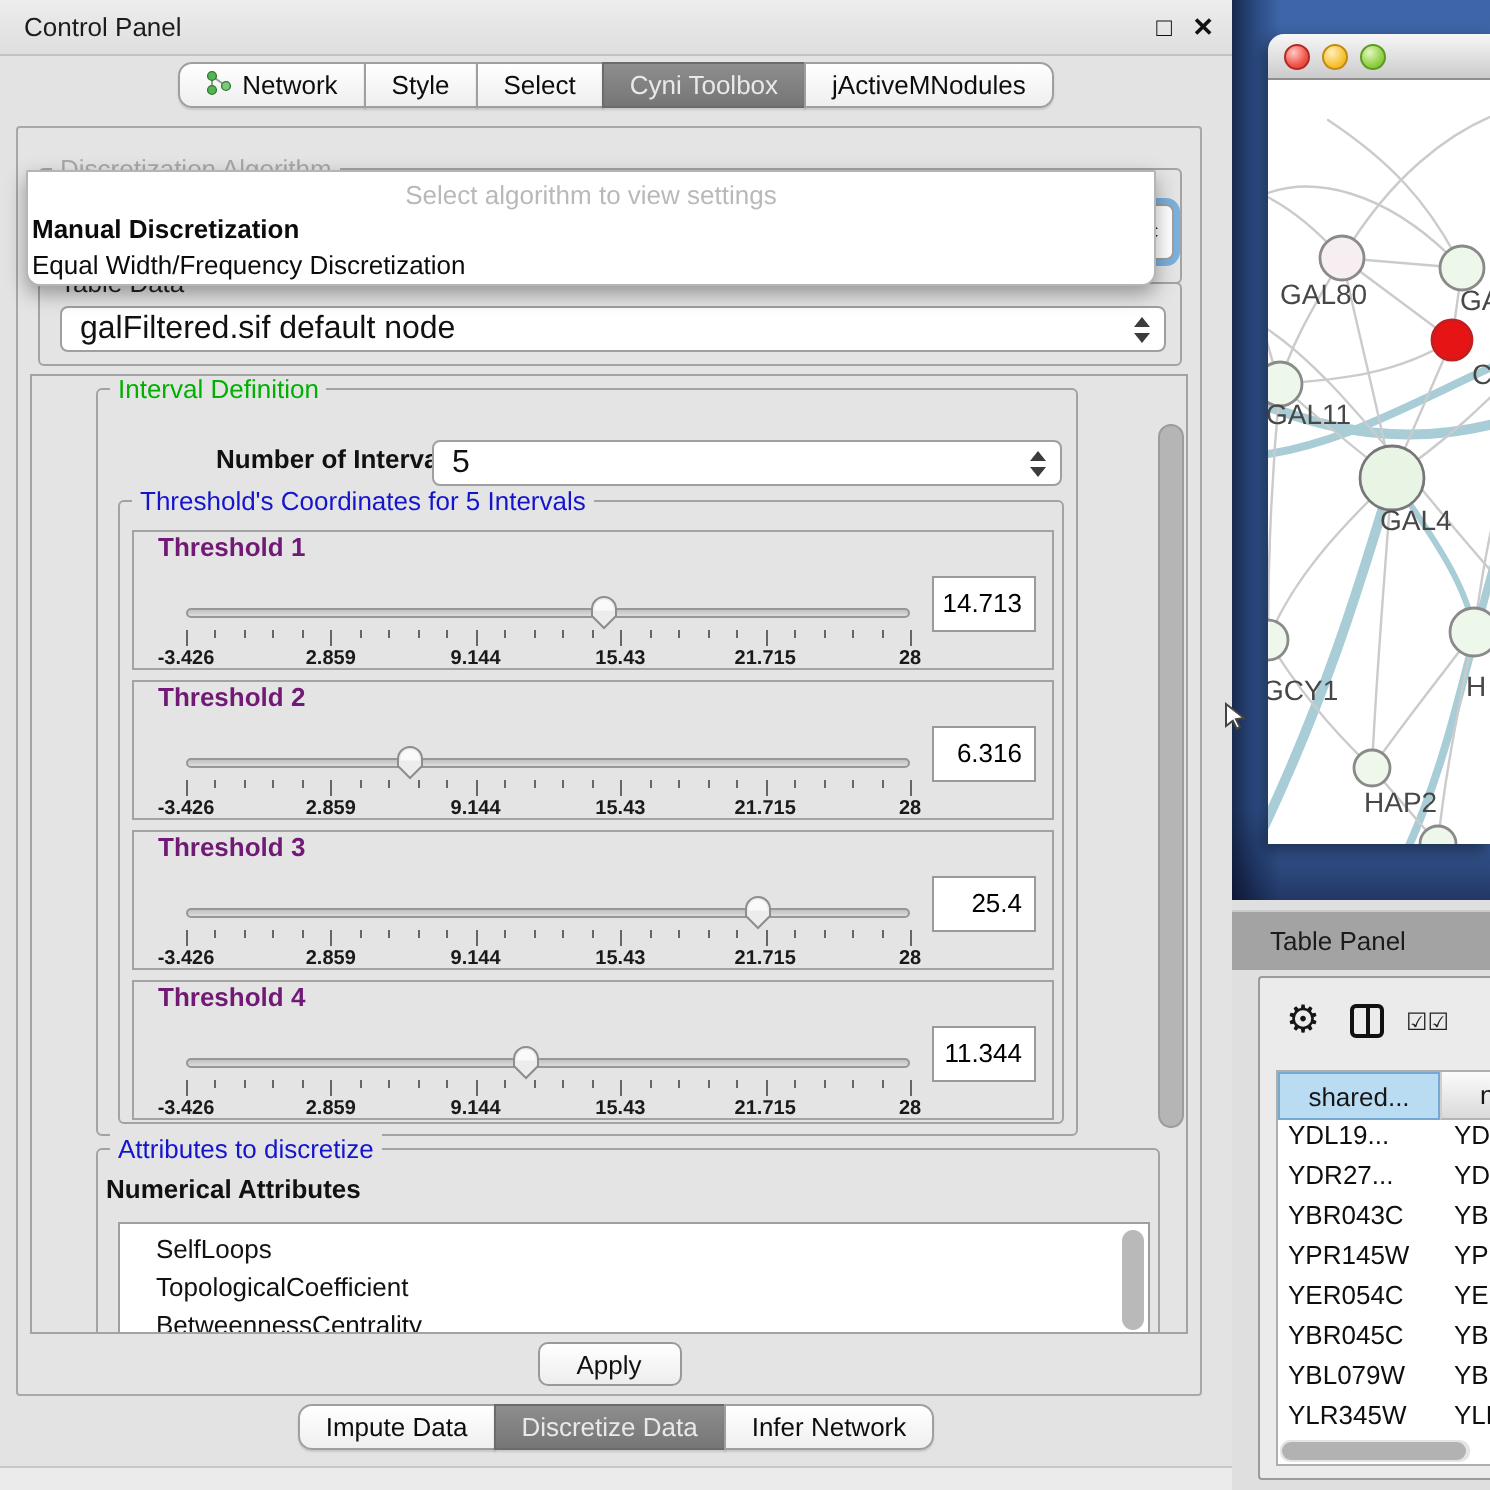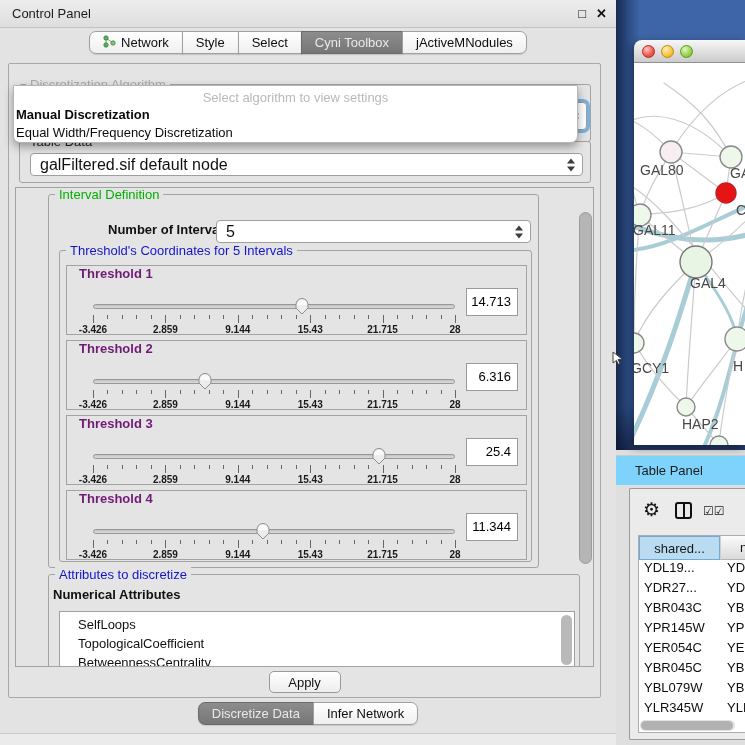--- a/index.html
+++ b/index.html
@@ -90,33 +90,33 @@
   .popup-hint{text-align:center;font-size:13px;color:#b9b9b9;height:17px;line-height:17px;}
   .popup-item{font-size:13px;color:#0b0b0b;height:18px;line-height:18px;padding-left:2px;}
   .popup-item.sel{font-weight:bold;}
 
   
   .right-side{position:absolute;left:616px;top:0;width:129px;height:745px;background:#dfdfdf;}
   .blue-region{position:absolute;left:0;top:0;width:129px;height:450px;
       background:linear-gradient(180deg,rgba(0,0,10,0) 90%,rgba(0,0,20,.45) 100%),
                  linear-gradient(90deg,#18294d 0px,#2b4b83 12px,#3e65a7 24px);}
   .mac-window{position:absolute;left:18px;top:17px;width:111px;height:405px;
-              border-radius:8px 0 0 0;box-shadow:-2px 3px 8px rgba(0,0,0,.45);margin-top:23px;}
+              border-radius:8px 0 0 0;box-shadow:-2px 3px 8px rgba(0,0,0,.45);}
   .mac-titlebar{height:23px;background:linear-gradient(#f7f7f7,#cbcbcb);
                 border-bottom:1px solid #8f8f8f;border-radius:8px 0 0 0;position:relative;}
   .light{position:absolute;top:5px;width:13px;height:13px;border-radius:50%;}
   .light.red{left:8px;background:radial-gradient(circle at 35% 30%,#ffc9c4,#f0564a 60%,#d8372c);border:1px solid #b5291f;}
   .light.yellow{left:27px;background:radial-gradient(circle at 35% 30%,#ffeebe,#f7c336 60%,#e8a612);border:1px solid #c08b10;}
   .light.green{left:46px;background:radial-gradient(circle at 35% 30%,#e0f7c0,#94d148 60%,#6fb42a);border:1px solid #5d9a20;}
   .net-canvas{position:absolute;left:0;top:23px;width:111px;height:382px;background:#fff;overflow:hidden;}
   .net-canvas svg text{font-family:"Liberation Sans",sans-serif;font-size:14px;fill:#474747;}
   .cursor{position:absolute;left:-4px;top:351px;z-index:6;}
 
   .tp-titlebar{position:absolute;left:0;top:455px;width:129px;height:30px;
-               background:#7dd3fc;border-top:1px solid #cacaca;}
+               background:#a3a3a3;border-top:1px solid #cacaca;}
   .tp-titlebar span{position:absolute;left:19px;top:7px;font-size:13px;color:#1b1b1b;}
   .tp-body{position:absolute;left:13px;top:488px;width:116px;height:252px;background:#ebebeb;
            border:1px solid #9b9b9b;border-right:none;border-radius:2px 0 0 2px;}
   .tp-toolbar{position:absolute;left:0;top:0;right:0;height:46px;}
   .gear{position:absolute;left:13px;top:9px;font-size:19px;color:#151515;}
   .split{position:absolute;left:45px;top:13px;width:17px;height:17px;border:2px solid #111;border-radius:3px;}
   .split i{position:absolute;left:50%;top:0;bottom:0;width:2px;margin-left:-1px;background:#111;}
   .cbs{position:absolute;left:73px;top:15px;font-size:12px;color:#222;}
   .tp-table{position:absolute;left:8px;top:46px;right:-1px;bottom:6px;background:#fff;border:1px solid #adadad;}
   .tp-header{position:absolute;left:0;top:0;right:0;height:24px;display:flex;}
@@ -392,20 +392,23 @@
             </div>
         </div>
 
         <div class="vscroll-thumb"></div>
       </div>
 
       <button class="apply">Apply</button>
     </div>
 
     <nav class="tabbar bottom" id="bottom-tabs">
+        <div class="tab">
+          <span>Impute Data</span>
+        </div>
         <div class="tab sel">
           <span>Discretize Data</span>
         </div>
         <div class="tab">
           <span>Infer Network</span>
         </div>
       </nav>
     <div class="bottom-strip"></div>
 
     <div class="popup">

